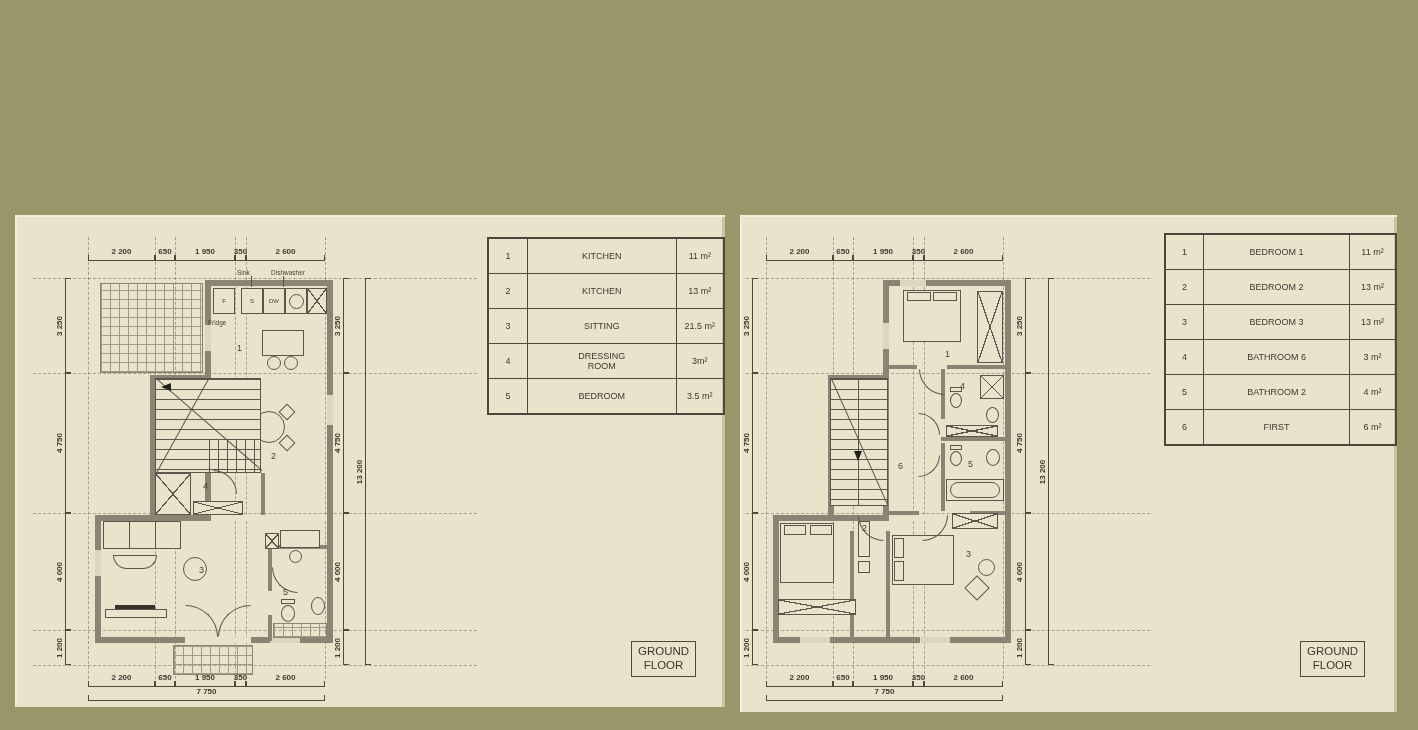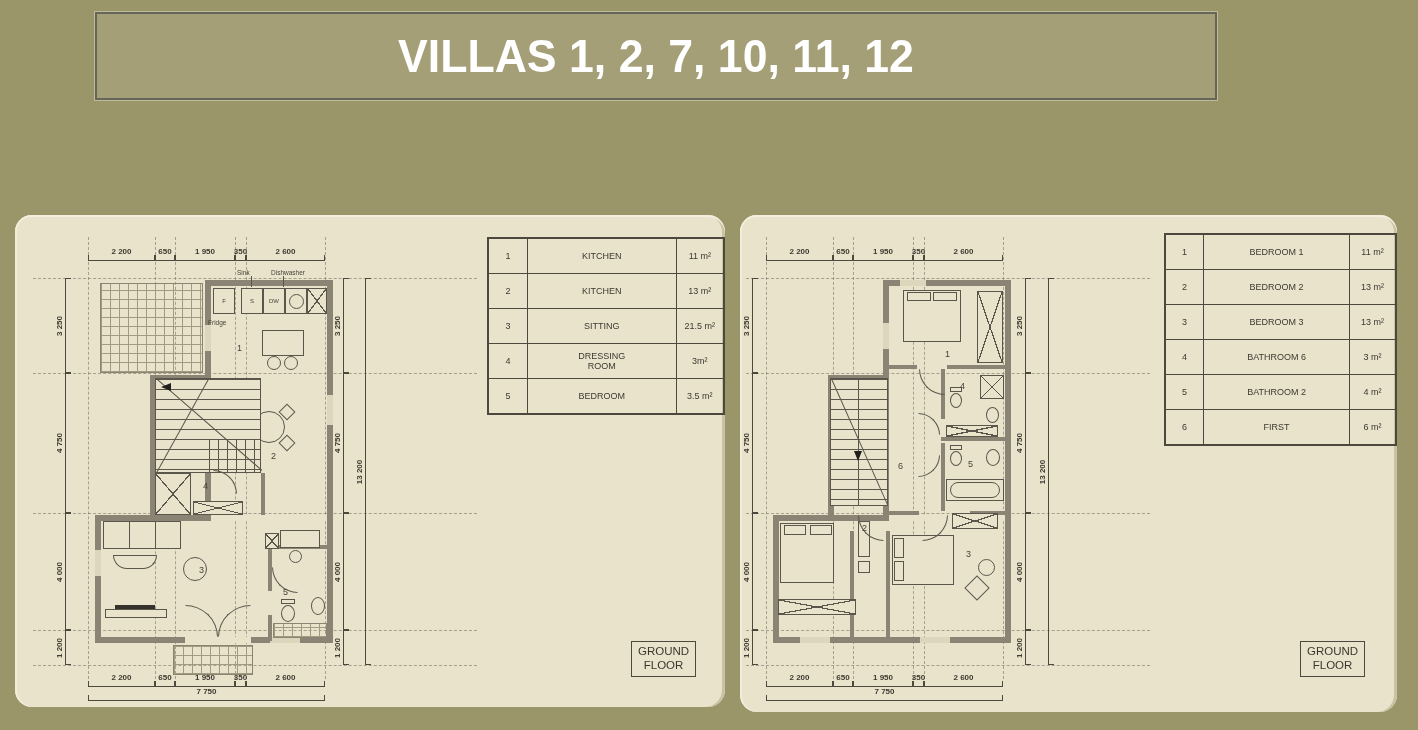--- a/index.html
+++ b/index.html
@@ -3,21 +3,21 @@
 <meta charset="utf-8">
 <style>
   html,body{margin:0;padding:0;}
   .slide{position:relative;width:1418px;height:730px;background:#9a9669;overflow:hidden;
          font-family:"Liberation Sans",sans-serif;}
   
   .banner{position:absolute;left:95px;top:12px;width:1118px;height:84px;background:#a49f76;
           border:2px solid #66655a;box-shadow:0 0 0 1px #bfbb97;display:flex;align-items:center;justify-content:center;}
   .banner-text{font-size:46px;color:#ffffff;font-weight:600;transform:scaleX(.97);letter-spacing:0;}
   
-  .panel{position:absolute;background:#e9e3cb;box-shadow:inset 0 2px 0 #f4efdd,inset 2px 0 0 #f2edda,inset -3px 0 0 #c9c2a4;border-radius:17px;}
+  .panel{position:absolute;background:#e9e3cb;box-shadow:inset 0 2px 0 #f4efdd,inset 2px 0 0 #f2edda,inset -3px 0 0 #c9c2a4;}
   
   .gv{position:absolute;width:0;border-left:1px dashed #817c6a;opacity:.65;}
   .gh{position:absolute;height:0;border-top:1px dashed #817c6a;opacity:.65;}
   
   .dsh{position:absolute;height:6px;box-sizing:border-box;border-bottom:1px solid #4c483e;border-left:1px solid #4c483e;border-right:1px solid #4c483e;}
   .dsh .lbl{position:absolute;left:50%;bottom:4px;transform:translateX(-50%);font-size:8px;font-weight:bold;color:#3e3a31;white-space:nowrap;}
   .dsv{position:absolute;width:6px;box-sizing:border-box;border-left:1px solid #4c483e;border-top:1px solid #4c483e;border-bottom:1px solid #4c483e;}
   .dsv .lbl{position:absolute;top:50%;left:-7px;transform:translate(-50%,-50%) rotate(-90deg);font-size:8px;font-weight:bold;color:#3e3a31;white-space:nowrap;}
   
   .wall-box{position:absolute;box-sizing:border-box;border:0 solid #8b8374;}
@@ -54,23 +54,20 @@
   .legend td{border:1px solid #4c483e;font-size:9px;color:#3c3831;text-align:center;height:34px;vertical-align:middle;padding:0 2px;}
   .c-num{width:36px;}.c-name{width:150px;}.c-area{width:44px;}
   
   .floorbox{position:absolute;border:1px solid #4c483e;font-size:11.5px;color:#3a372f;text-align:center;padding:3px 6px;line-height:1.2;background:#e9e3cb;}
 </style>
 </head>
 <body>
 
 <div class="slide">
 
-  <div class="banner">
-    <div class="banner-text">VILLAS 1, 2, 7, 10, 11, 12</div>
-  </div>
 
   <section class="panel" style="left:15px;top:215px;width:710px;height:492px;">
 
     <div class="gv" style="left:73px;top:22px;height:442px;"></div>
     <div class="gv" style="left:140px;top:22px;height:442px;"></div>
     <div class="gv" style="left:160px;top:22px;height:442px;"></div>
     <div class="gv" style="left:220px;top:22px;height:442px;"></div>
     <div class="gv" style="left:231px;top:22px;height:442px;"></div>
     <div class="gv" style="left:310px;top:22px;height:442px;"></div>
     <div class="gh" style="left:18px;top:63px;width:444px;"></div>

